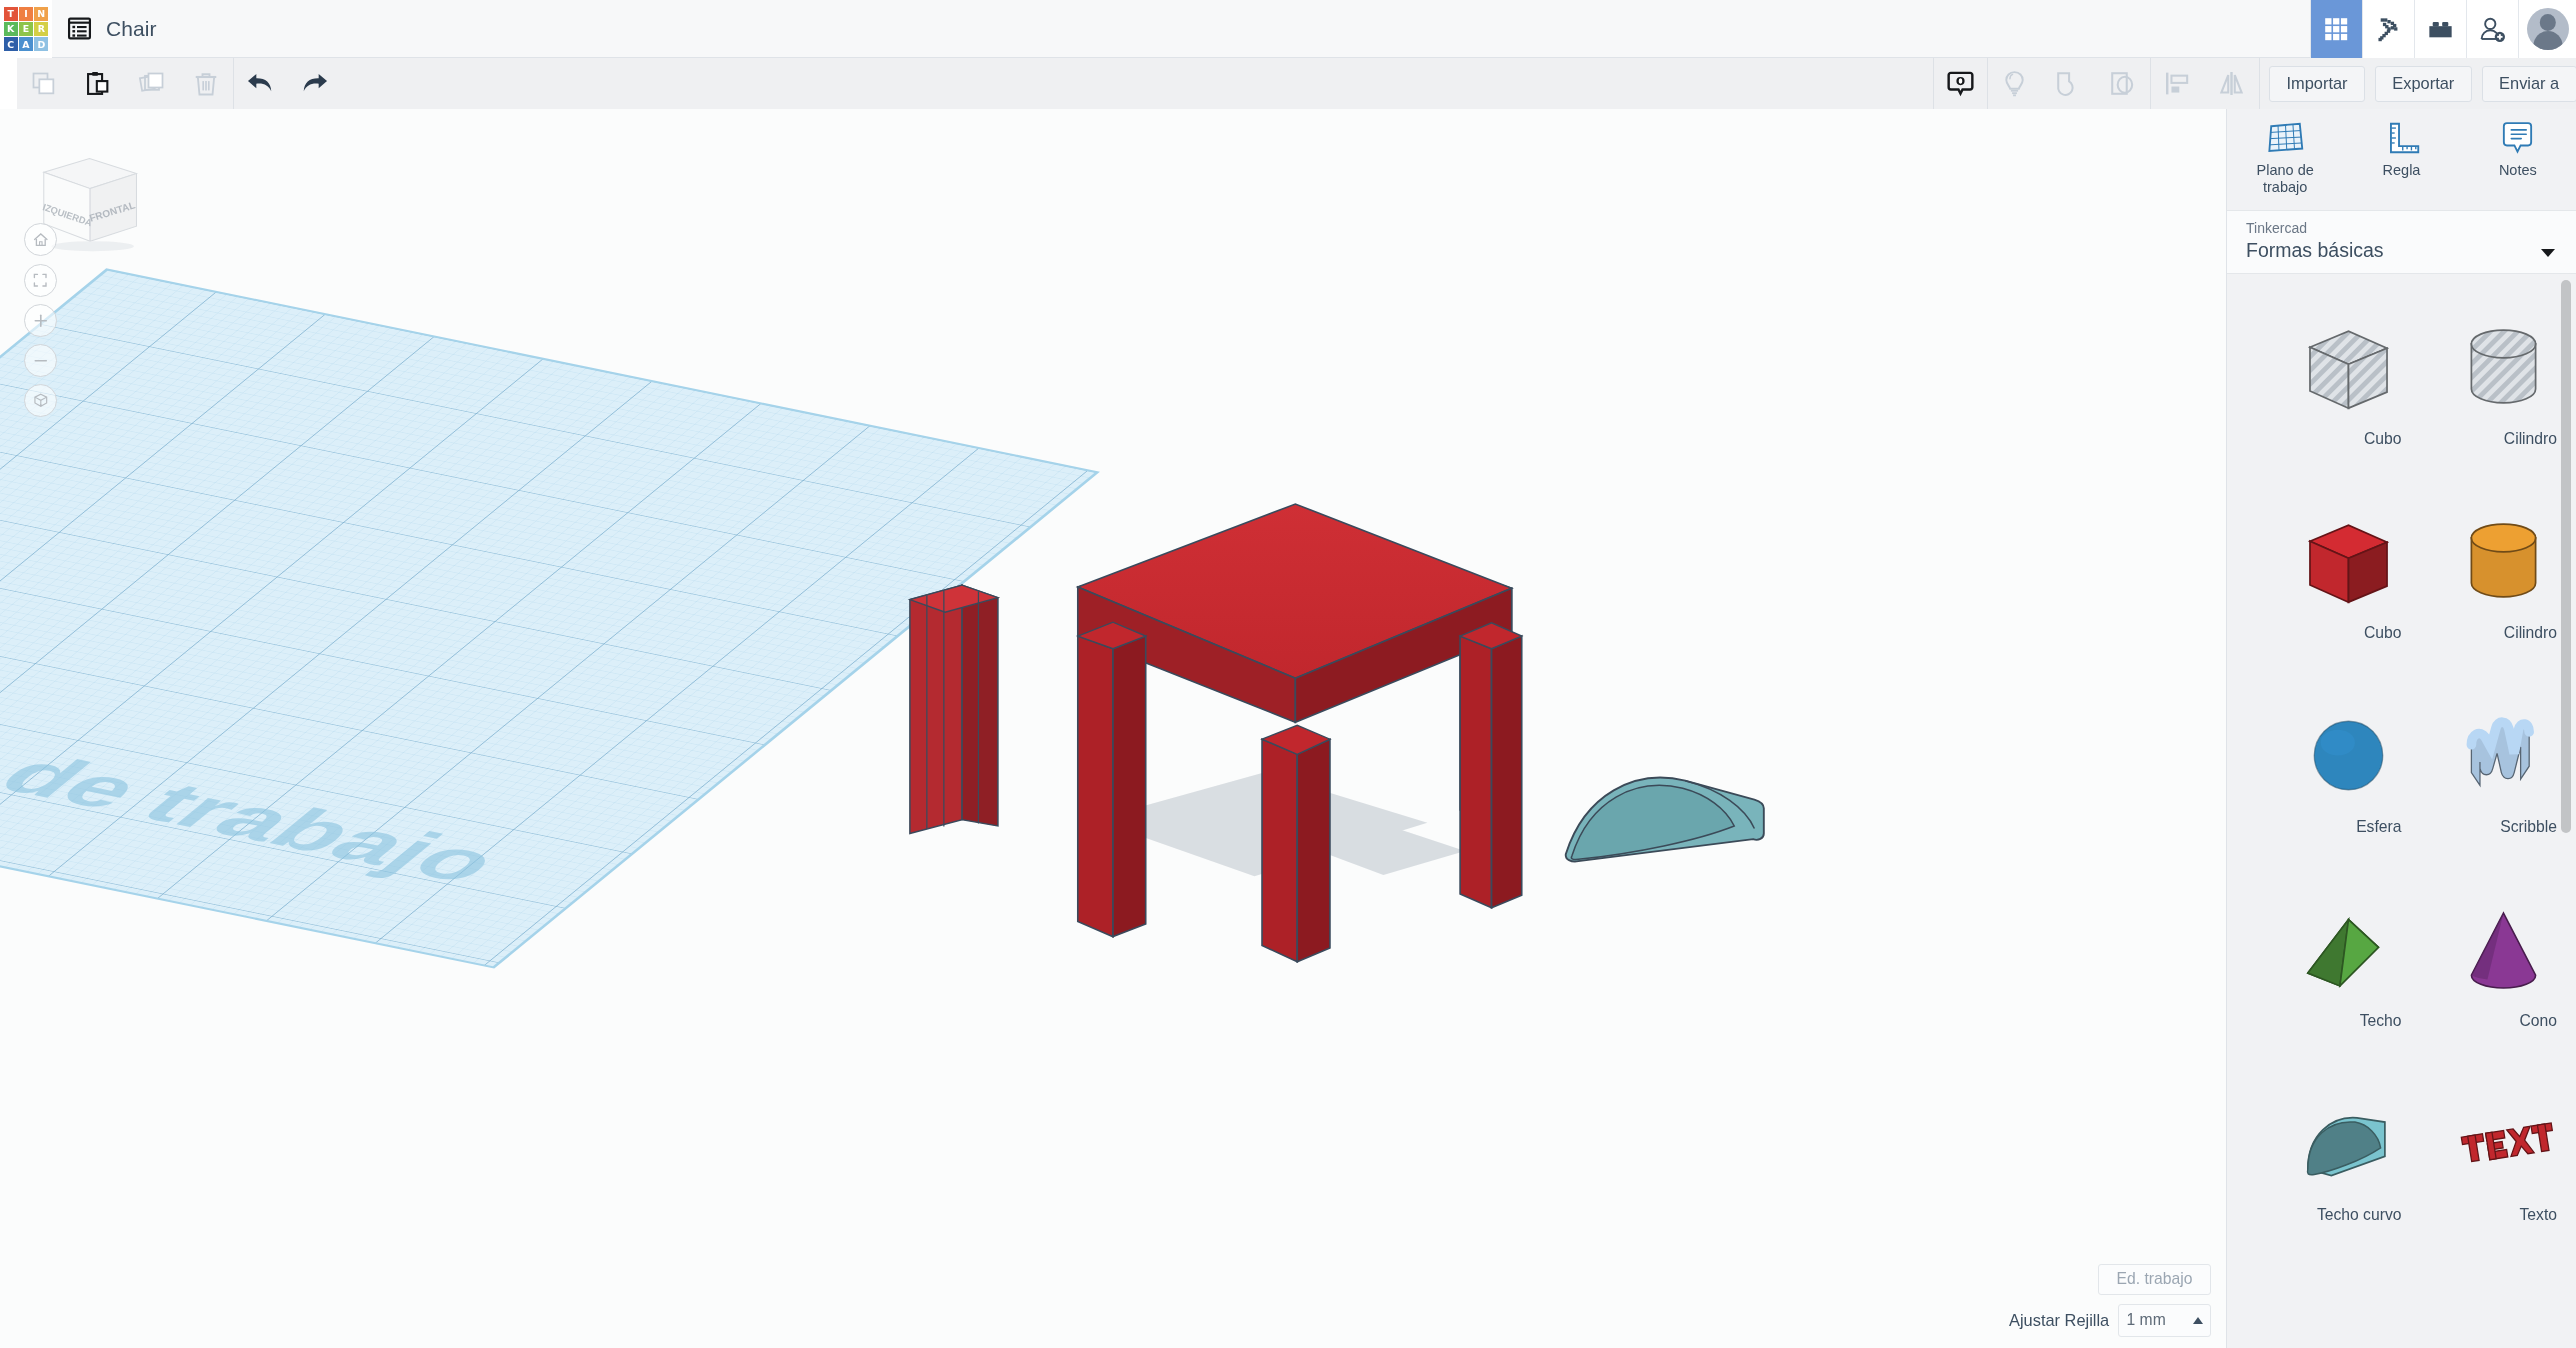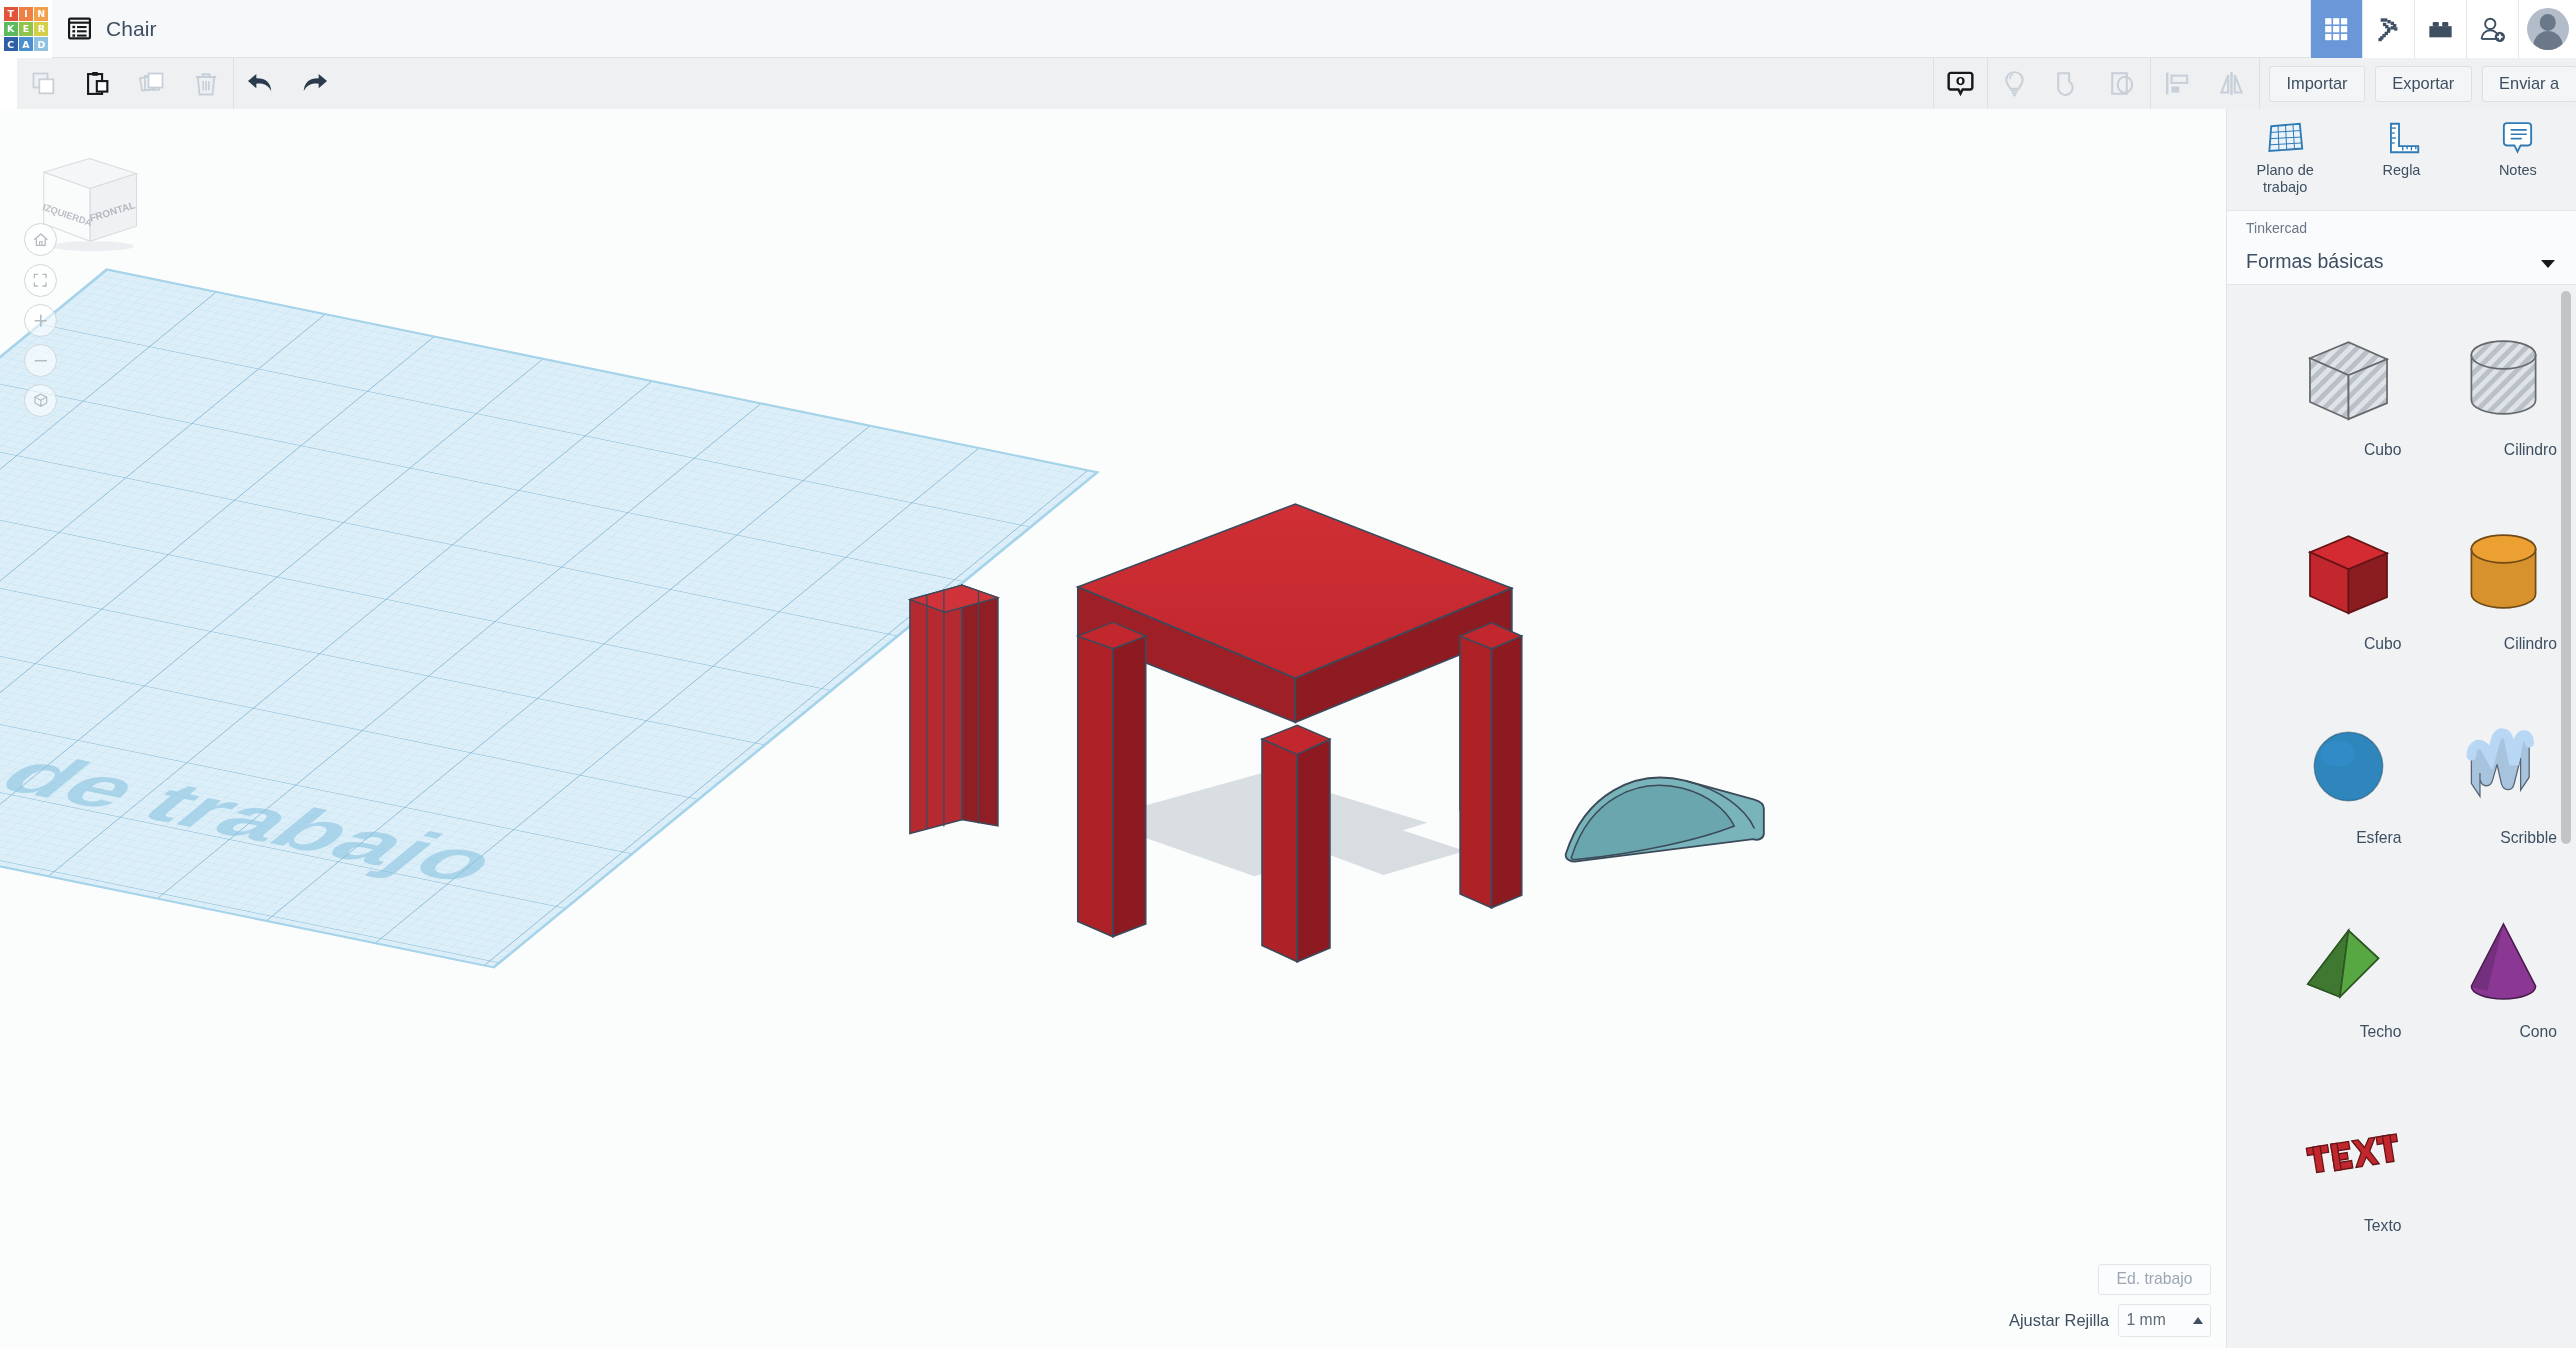--- a/index.html
+++ b/index.html
@@ -148,21 +148,21 @@
   }
   .panel-tool-label {
     font-size: 14.5px; color: #3d4f61; text-align: center; line-height: 1.15;
     max-width: 88px;
   }
   #collection-header {
     background: #fafbfc; border-top: 0.6px solid #e4e7ea;
     border-bottom: 0.6px solid #e4e7ea;
     padding: 8.8px 19px 11.3px 19px; position: relative;
   }
-  #collection-vendor { font-size: 14px; color: #6b7786; margin-bottom: 14px; }
+  #collection-vendor { font-size: 14px; color: #6b7786; margin-bottom: 3px; }
   #collection-name { font-size: 19.5px; color: #3d4f61; }
   #collection-caret {
     position: absolute; right: 21.4px; bottom: 16.4px;
     width: 0; height: 0;
     border-left: 7.5px solid transparent; border-right: 7.5px solid transparent;
     border-top: 8.8px solid #16181b;
   }
   #shapes-scroll {
     flex: 1; position: relative; overflow: hidden; background: #f1f2f4;
   }
@@ -683,20 +683,29 @@
               <svg width="107" height="107" viewBox="0 0 100 100">
                 <path d="M50,16 L80,74 A30,12 0 0 1 20,74 Z" fill="#8a3894" stroke="#481d4d" stroke-width="1.5"></path>
                 <path d="M50,16 L35,78 A30,12 0 0 1 20,74 Z" fill="#63286b" opacity=".55"></path>
               </svg>
             </div>
             <div class="shape-label">Cono</div>
           </div>
           <div class="shape-cell">
             <div class="shape-art">
               <svg width="107" height="107" viewBox="0 0 100 100">
+                <path d="M12,74 C12,42 34,24 58,26 L84,30 L84,62 L34,80 Z" fill="#7ac4ce" stroke="#3a5d61" stroke-width="1.6"></path>
+                <path d="M12,74 C12,44 32,28 56,30 C68,32 78,42 80,54 C62,66 34,76 18,79 C12,80 11,78 12,74 Z" fill="#508087" stroke="#3a5d61" stroke-width="1.4"></path>
+              </svg>
+            </div>
+            <div class="shape-label">Techo curvo</div>
+          </div>
+          <div class="shape-cell">
+            <div class="shape-art">
+              <svg width="107" height="107" viewBox="0 0 100 100">
                 <g fill="#c1272d" stroke="#641417" stroke-width="1.2" transform="rotate(-9 50 50)">
                   <rect x="12" y="38" width="20" height="7"></rect>
                   <rect x="18" y="38" width="7" height="24"></rect>
                   <rect x="35" y="38" width="17" height="7"></rect>
                   <rect x="35" y="48" width="14" height="6"></rect>
                   <rect x="35" y="56" width="17" height="7"></rect>
                   <rect x="35" y="38" width="6" height="25"></rect>
                   <polygon points="55,38 61,38 66,46 71,38 77,38 70,50 77,63 71,63 66,55 61,63 55,63 62,50"></polygon>
                   <rect x="78" y="38" width="19" height="7"></rect>
                   <rect x="84" y="38" width="7" height="25"></rect>

